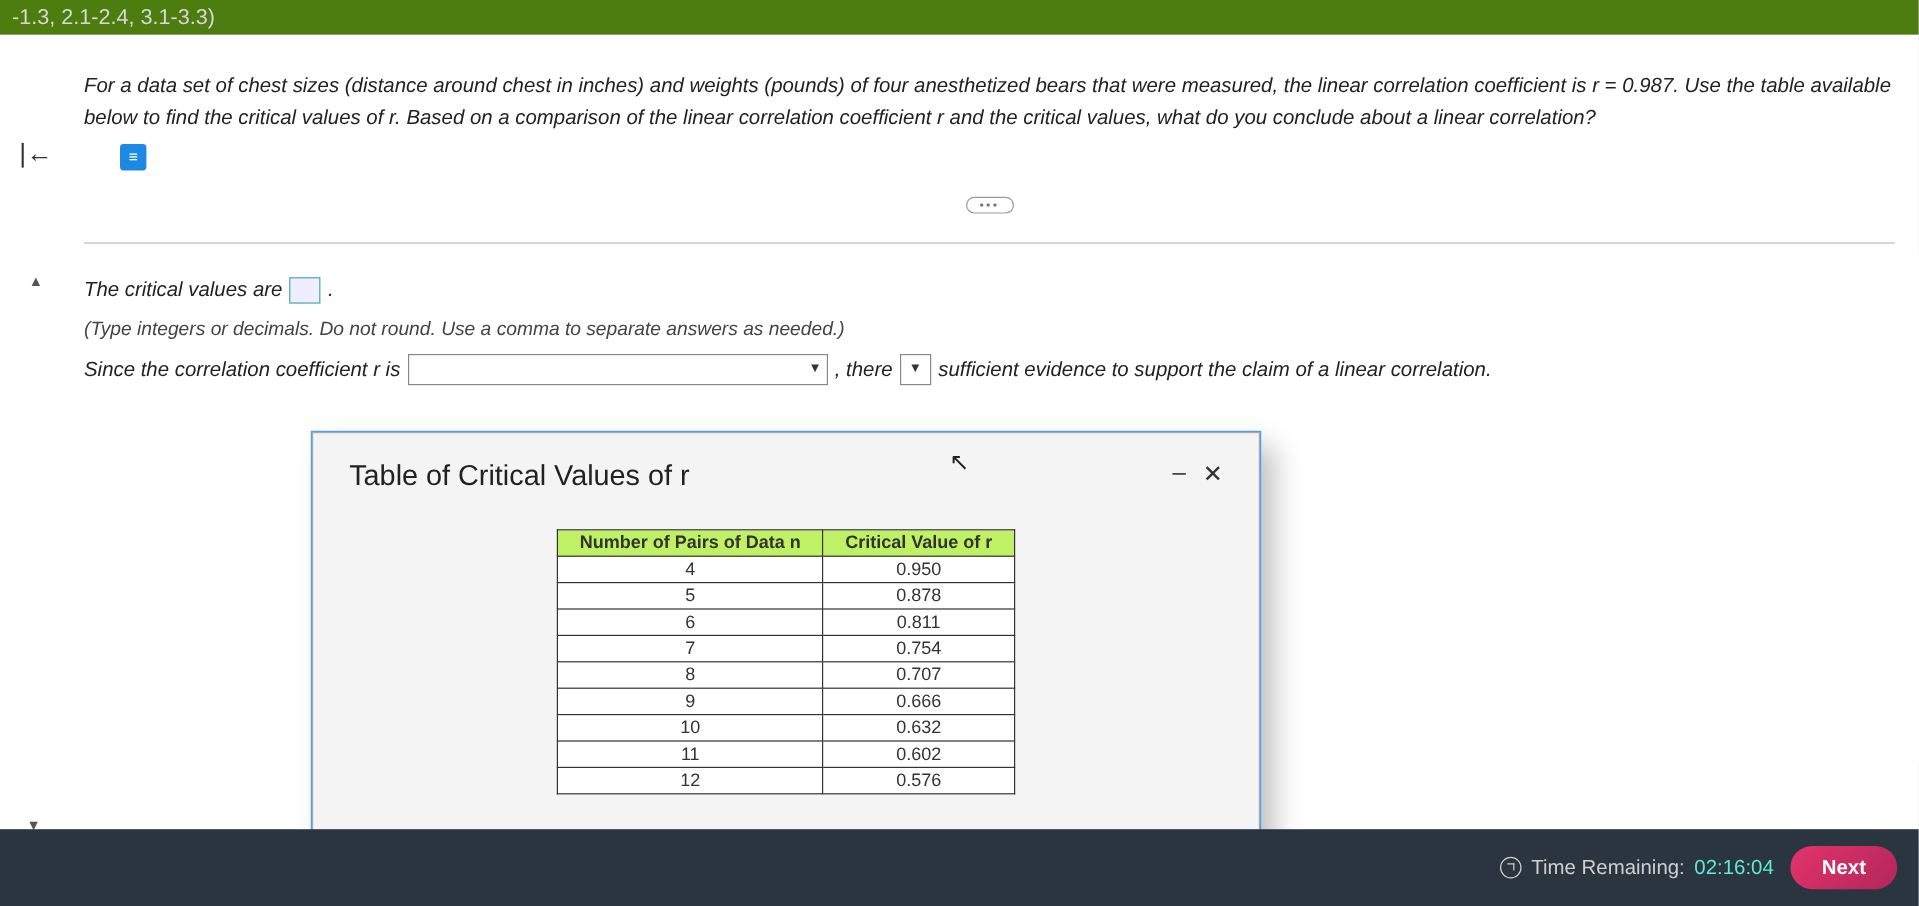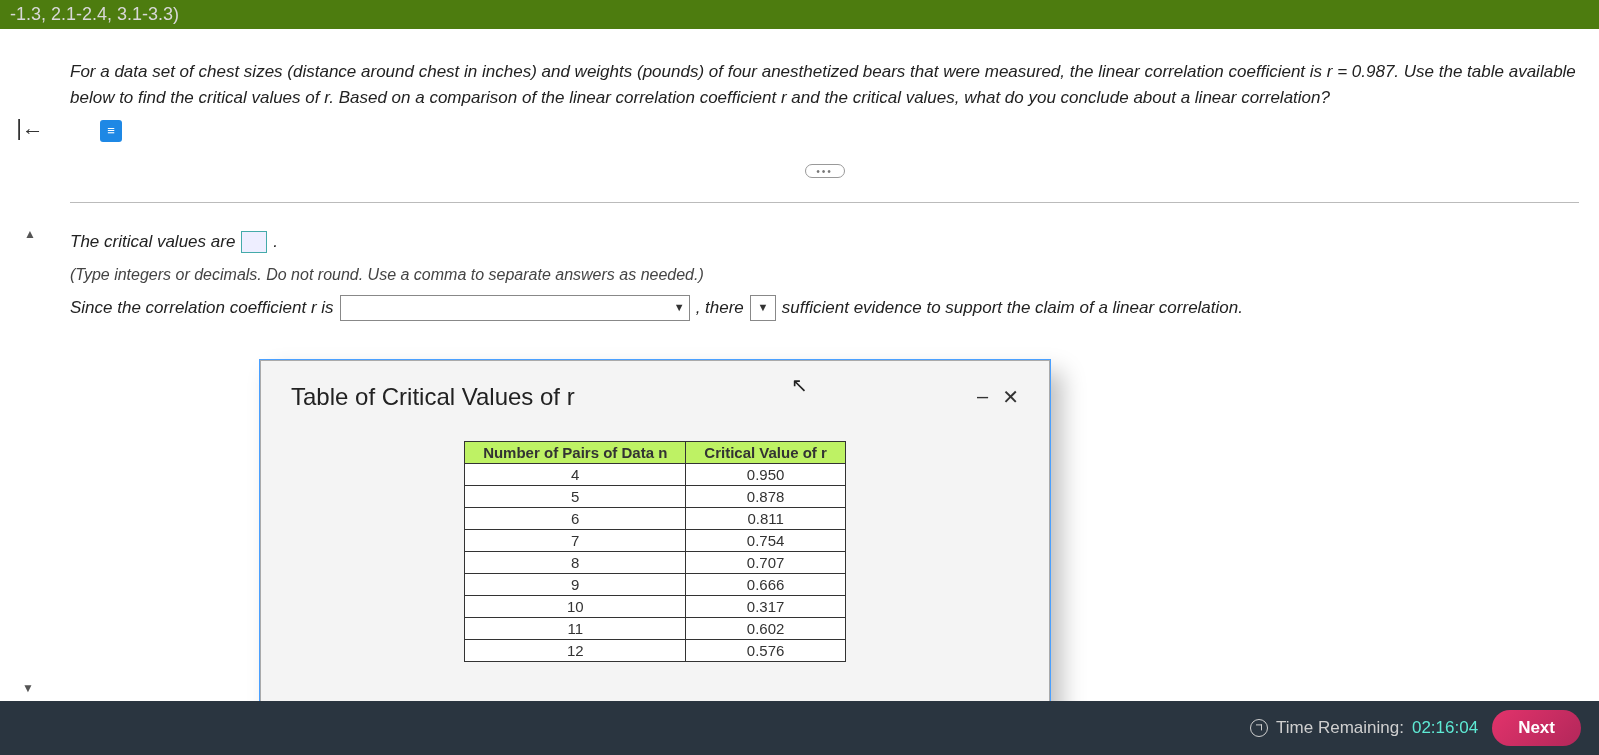--- a/index.html
+++ b/index.html
@@ -108,21 +108,21 @@
       position: absolute;
       left: 260px; top: 360px;
       width: 790px; height: 360px;
       background: #f4f4f4;
       border: 1px solid #aaa;
       box-shadow: 0 0 0 1px #4aa0ff, 12px 12px 22px rgba(0,0,0,.25);
       padding: 22px 30px;
       z-index: 50;
     }
     .dialog-header {
-      display:flex; justify-content:space-between; align-items:center;gap:44px;
+      display:flex; justify-content:space-between; align-items:flex-start;gap:44px;
     }
     .dialog-title { font-size: 24px; color:#222; }
     .dialog-controls { display:flex; gap:14px; font-size:20px; color:#333;}
     .dialog-controls span { cursor:pointer; }
     .cursor-icon { position:absolute; top: 12px; left: 530px; font-size:20px; color:#222;}
     table.cv {
       border-collapse: collapse;
       margin: 30px auto 0 auto;
       background:#fff;
       font-size: 15px;
@@ -130,21 +130,21 @@
     table.cv th, table.cv td {
       border: 1px solid #333;
       padding: 2px 18px;
       text-align: center;
       white-space: nowrap;
     }
     table.cv th { font-weight: bold; background:#bef264;}
     .bottom-bar {
       position: absolute;
       bottom: 0; left: 0; right: 0;
-      height: 54px;
+      height: 64px;
       background: #2a3540;
       display:flex; align-items:center; justify-content:flex-end;
       padding: 0 18px;
       gap: 14px;
       z-index: 100;
     }
     .time-wrap {
       display:flex; align-items:center; gap:8px;
       color:#cfcfcf; font-size: 17px;
     }
@@ -251,21 +251,21 @@
         <tr>
           <td>8</td>
           <td>0.707</td>
         </tr>
         <tr>
           <td>9</td>
           <td>0.666</td>
         </tr>
         <tr>
           <td>10</td>
-          <td>0.317</td>
+          <td>0.632</td>
         </tr>
         <tr>
           <td>11</td>
           <td>0.602</td>
         </tr>
         <tr>
           <td>12</td>
           <td>0.576</td>
         </tr>
       </tbody>

